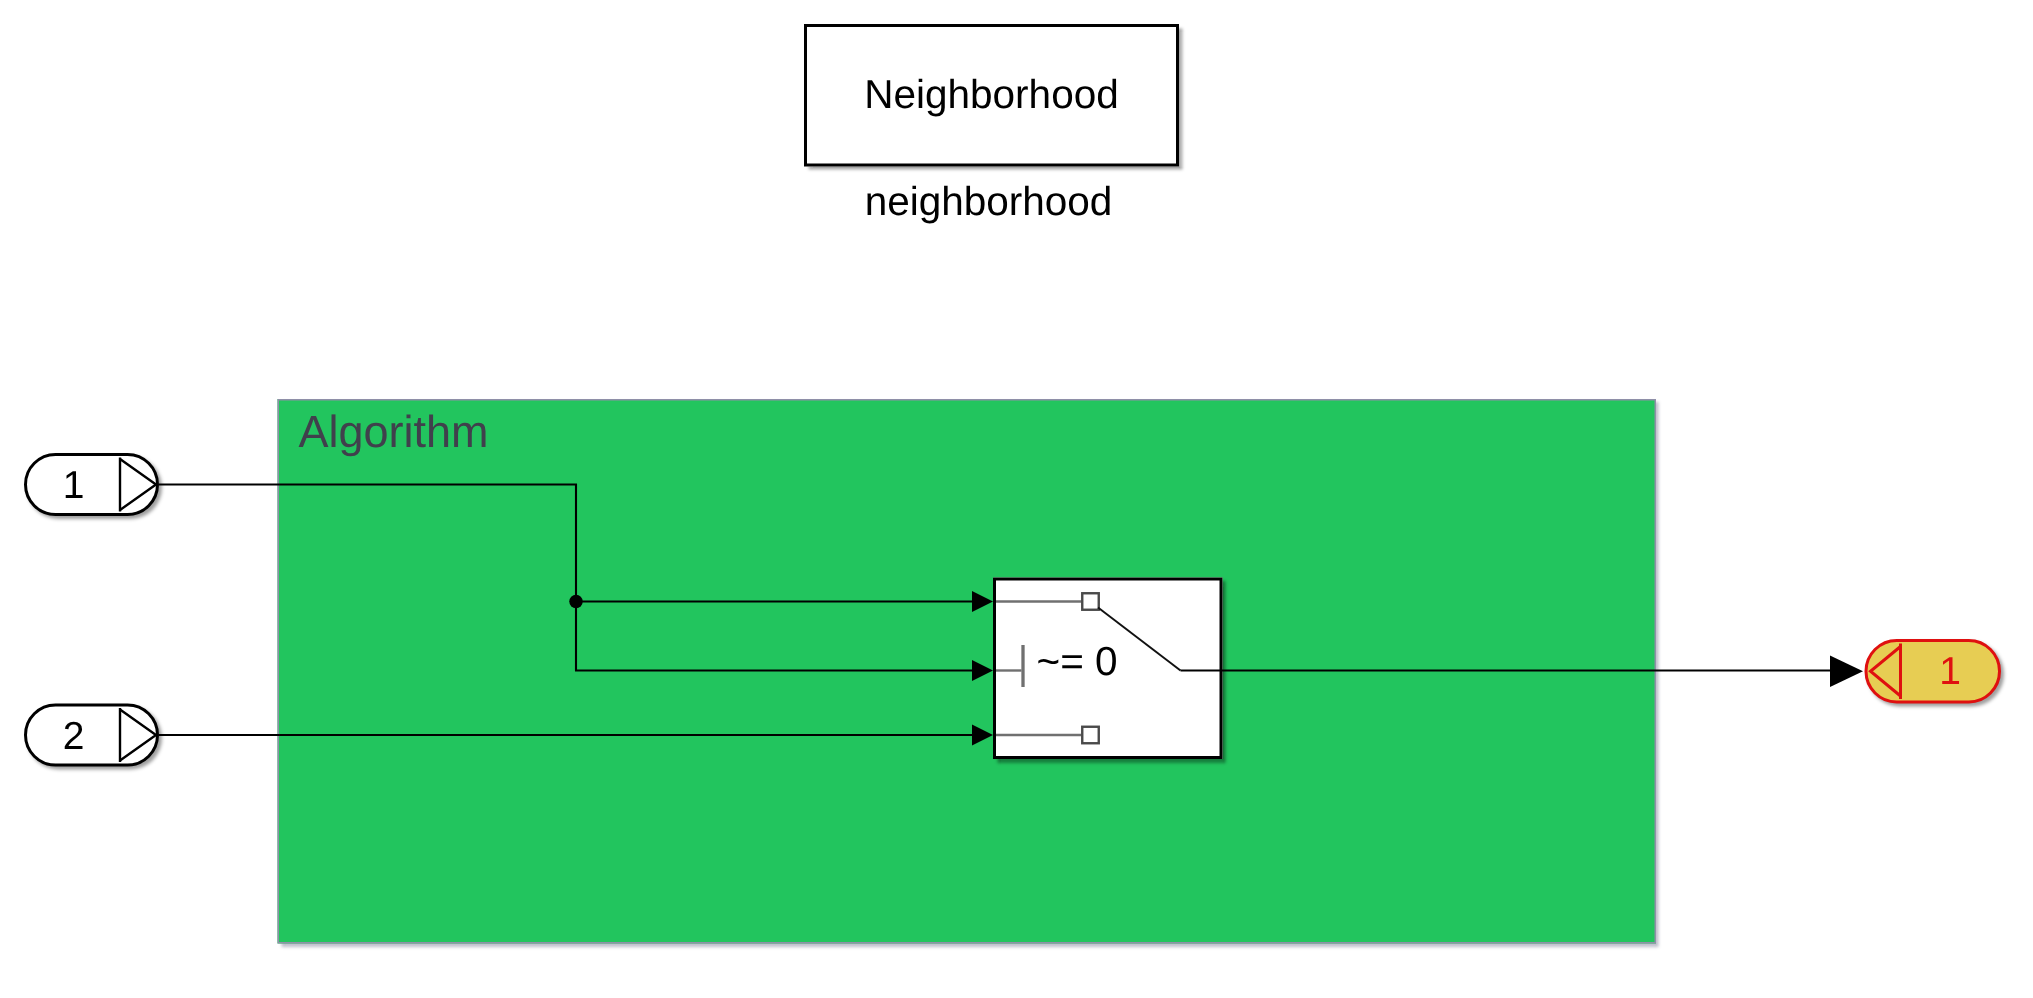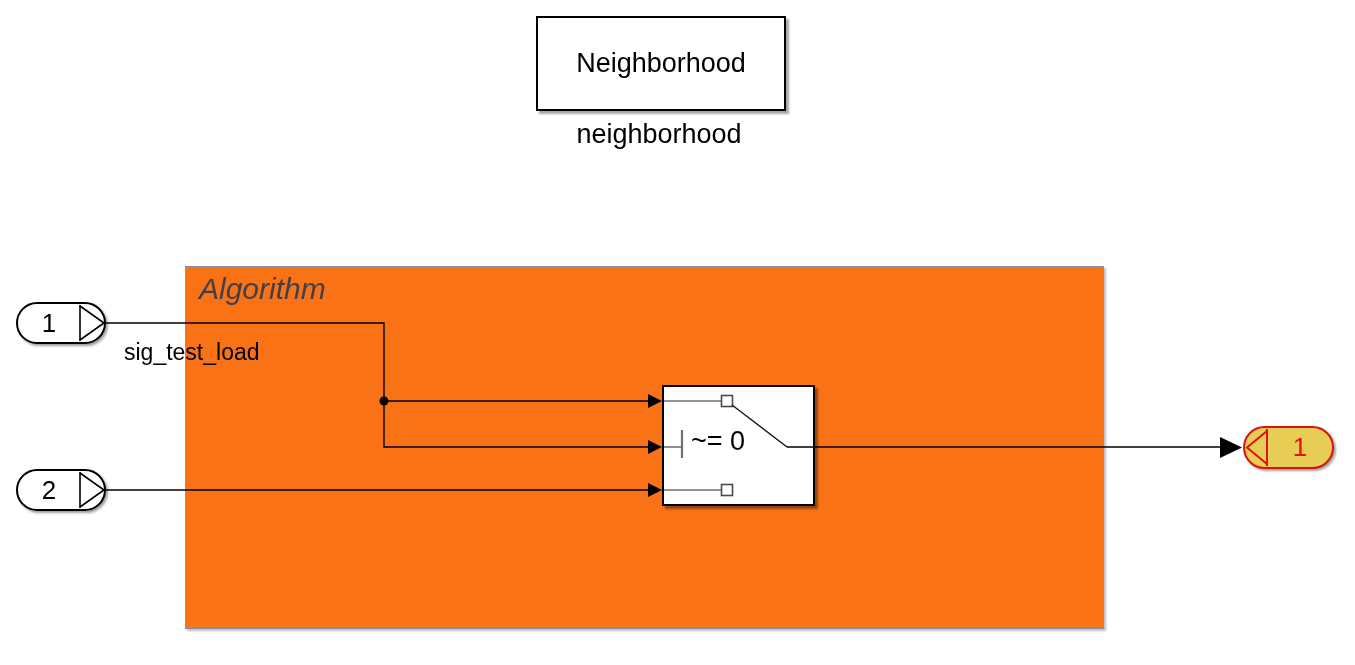--- a/index.html
+++ b/index.html
@@ -7,24 +7,23 @@
     position:relative; width:1355px; height:665px;
     background:#ffffff; overflow:hidden;
     font-family:"Liberation Sans","DejaVu Sans",sans-serif;
     color:#000;
   }
   .abs { position:absolute; }
 
   
   .algorithm-region {
     left:185px; top:266px; width:917px; height:361px;
-    background:#f97316; border:1px solid #8F8FA8;
+    background:#22c55e; border:1px solid #8F8FA8;
     box-shadow:2px 2px 2px rgba(110,110,140,0.45);
     z-index:0;
-    font-style:italic;
   }
   .algorithm-label {
     position:absolute; left:13px; top:5px;
     font-size:30px; color:#40404C;
   }
 
   
   .nbh-block {
     left:536px; top:16px; width:246px; height:91px;
     background:#fff; border:2px solid #000;
@@ -95,21 +94,20 @@
   </div>
 
   <div class="abs nbh-block">
     <span>Neighborhood</span>
   </div>
   <div class="abs nbh-annotation">neighborhood</div>
 
   <div class="abs inport inport-1">
     <span class="port-num">1</span>
   </div>
-  <div class="abs signal-label">sig_test_load</div>
 
   <div class="abs inport inport-2">
     <span class="port-num">2</span>
   </div>
 
   <div class="abs switch-block"></div>
   <div class="abs switch-criteria">~= 0</div>
 
   <div class="abs outport">
     <span class="outport-num">1</span>

